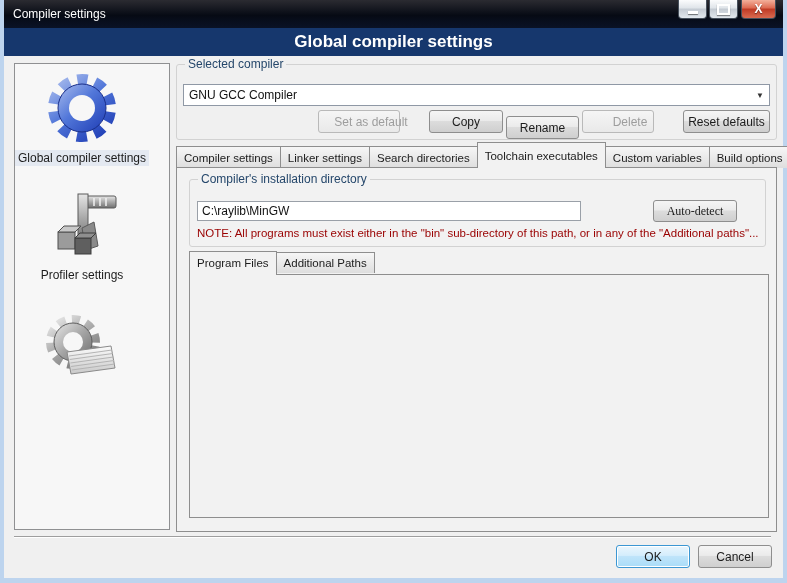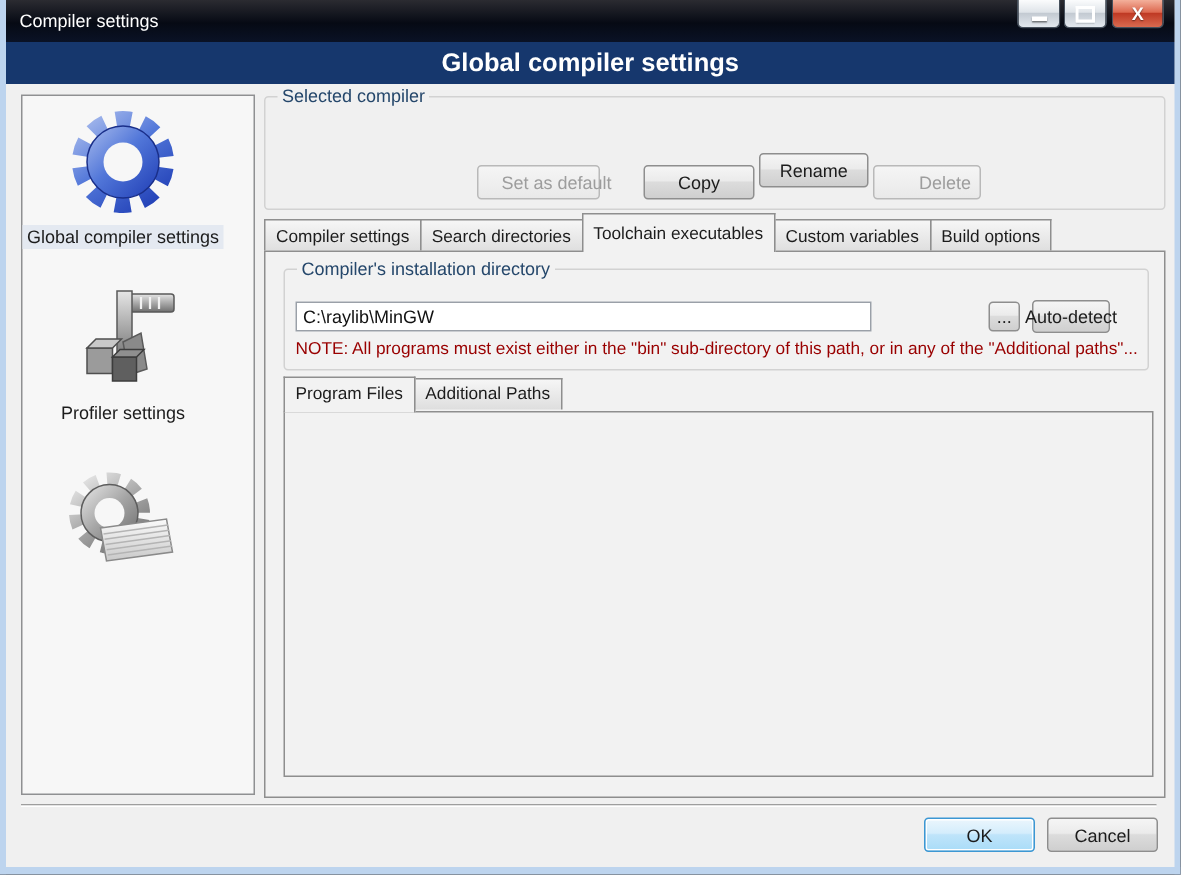--- a/index.html
+++ b/index.html
@@ -151,42 +151,48 @@
       <line x1="28.7" y1="51.5" x2="71.7" y2="45.5" stroke="#b4b4b4" stroke-width="1"></line>
       <line x1="29.4" y1="55" x2="72.4" y2="49" stroke="#b4b4b4" stroke-width="1"></line>
       <line x1="30.1" y1="58.5" x2="73.1" y2="52.5" stroke="#b4b4b4" stroke-width="1"></line>
       <line x1="30.8" y1="62" x2="73.8" y2="56" stroke="#b4b4b4" stroke-width="1"></line>
     </svg>
   </div>
 
   <div class="abs groupbox" style="left:172px;top:64px;width:601px;height:76px;">
     <div class="legend">Selected compiler</div>
   </div>
+  <div class="abs combo-white" style="left:179px;top:84px;width:587px;height:22px;">
+    <span>GNU GCC Compiler</span>
+    <span class="combo-arrow">▼</span>
+  </div>
   <div class="abs btn disabled" style="left:314px;top:110px;width:82px;height:23px;">Set as default</div>
   <div class="abs btn" style="left:425px;top:110px;width:74px;height:23px;">Copy</div>
-  <div class="abs btn" style="left:502px;top:102px;width:73px;height:23px;">Rename</div>
+  <div class="abs btn" style="left:502px;top:116px;width:73px;height:23px;">Rename</div>
   <div class="abs btn disabled" style="left:578px;top:110px;width:72px;height:23px;">Delete</div>
+  <div class="abs btn" style="left:679px;top:110px;width:87px;height:23px;">Reset defaults</div>
 
   <div class="abs tabstrip">
     <div class="tab">Compiler settings</div>
+    <div class="tab">Linker settings</div>
     <div class="tab">Search directories</div>
     <div class="tab active">Toolchain executables</div>
     <div class="tab">Custom variables</div>
     <div class="tab">Build options</div>
 
   </div>
 
   <div class="abs tabpanel">
 
     <div class="abs groupbox" style="left:12px;top:11px;width:577px;height:68px;">
       <div class="legend">Compiler's installation directory</div>
     </div>
     <input class="abs tb" style="left: 20px; top: 33px; width: 384px; height: 20px;" value="C:\raylib\MinGW">
     <div class="abs btn" style="left:482px;top:33px;width:21px;height:20px;">...</div>
-    <div class="abs btn" style="left:511px;top:32px;width:52px;height:22px;">Auto-detect</div>
+    <div class="abs btn" style="left:476px;top:32px;width:84px;height:22px;font-family:Liberation Serif, serif;">Auto-detect</div>
     <div class="abs note" style="left:20px;top:59px;">NOTE: All programs must exist either in the "bin" sub-directory of this path, or in any of the "Additional paths"...</div>
 
     <div class="abs" style="left:12px;top:83px;height:23px;display:flex;align-items:center;">
       <div class="subtab active">Program Files</div>
       <div class="subtab">Additional Paths</div>
     </div>
     <div class="abs subpanel" style="left:12px;top:106px;width:580px;height:244px;"></div>
 
     <div class="abs fieldlabel" style="left:22px;top:116px;">C compiler:</div>
     <input class="abs tb" style="left: 137px; top: 113px; width: 414px; height: 21px;" value="mingw32-gcc.exe">

